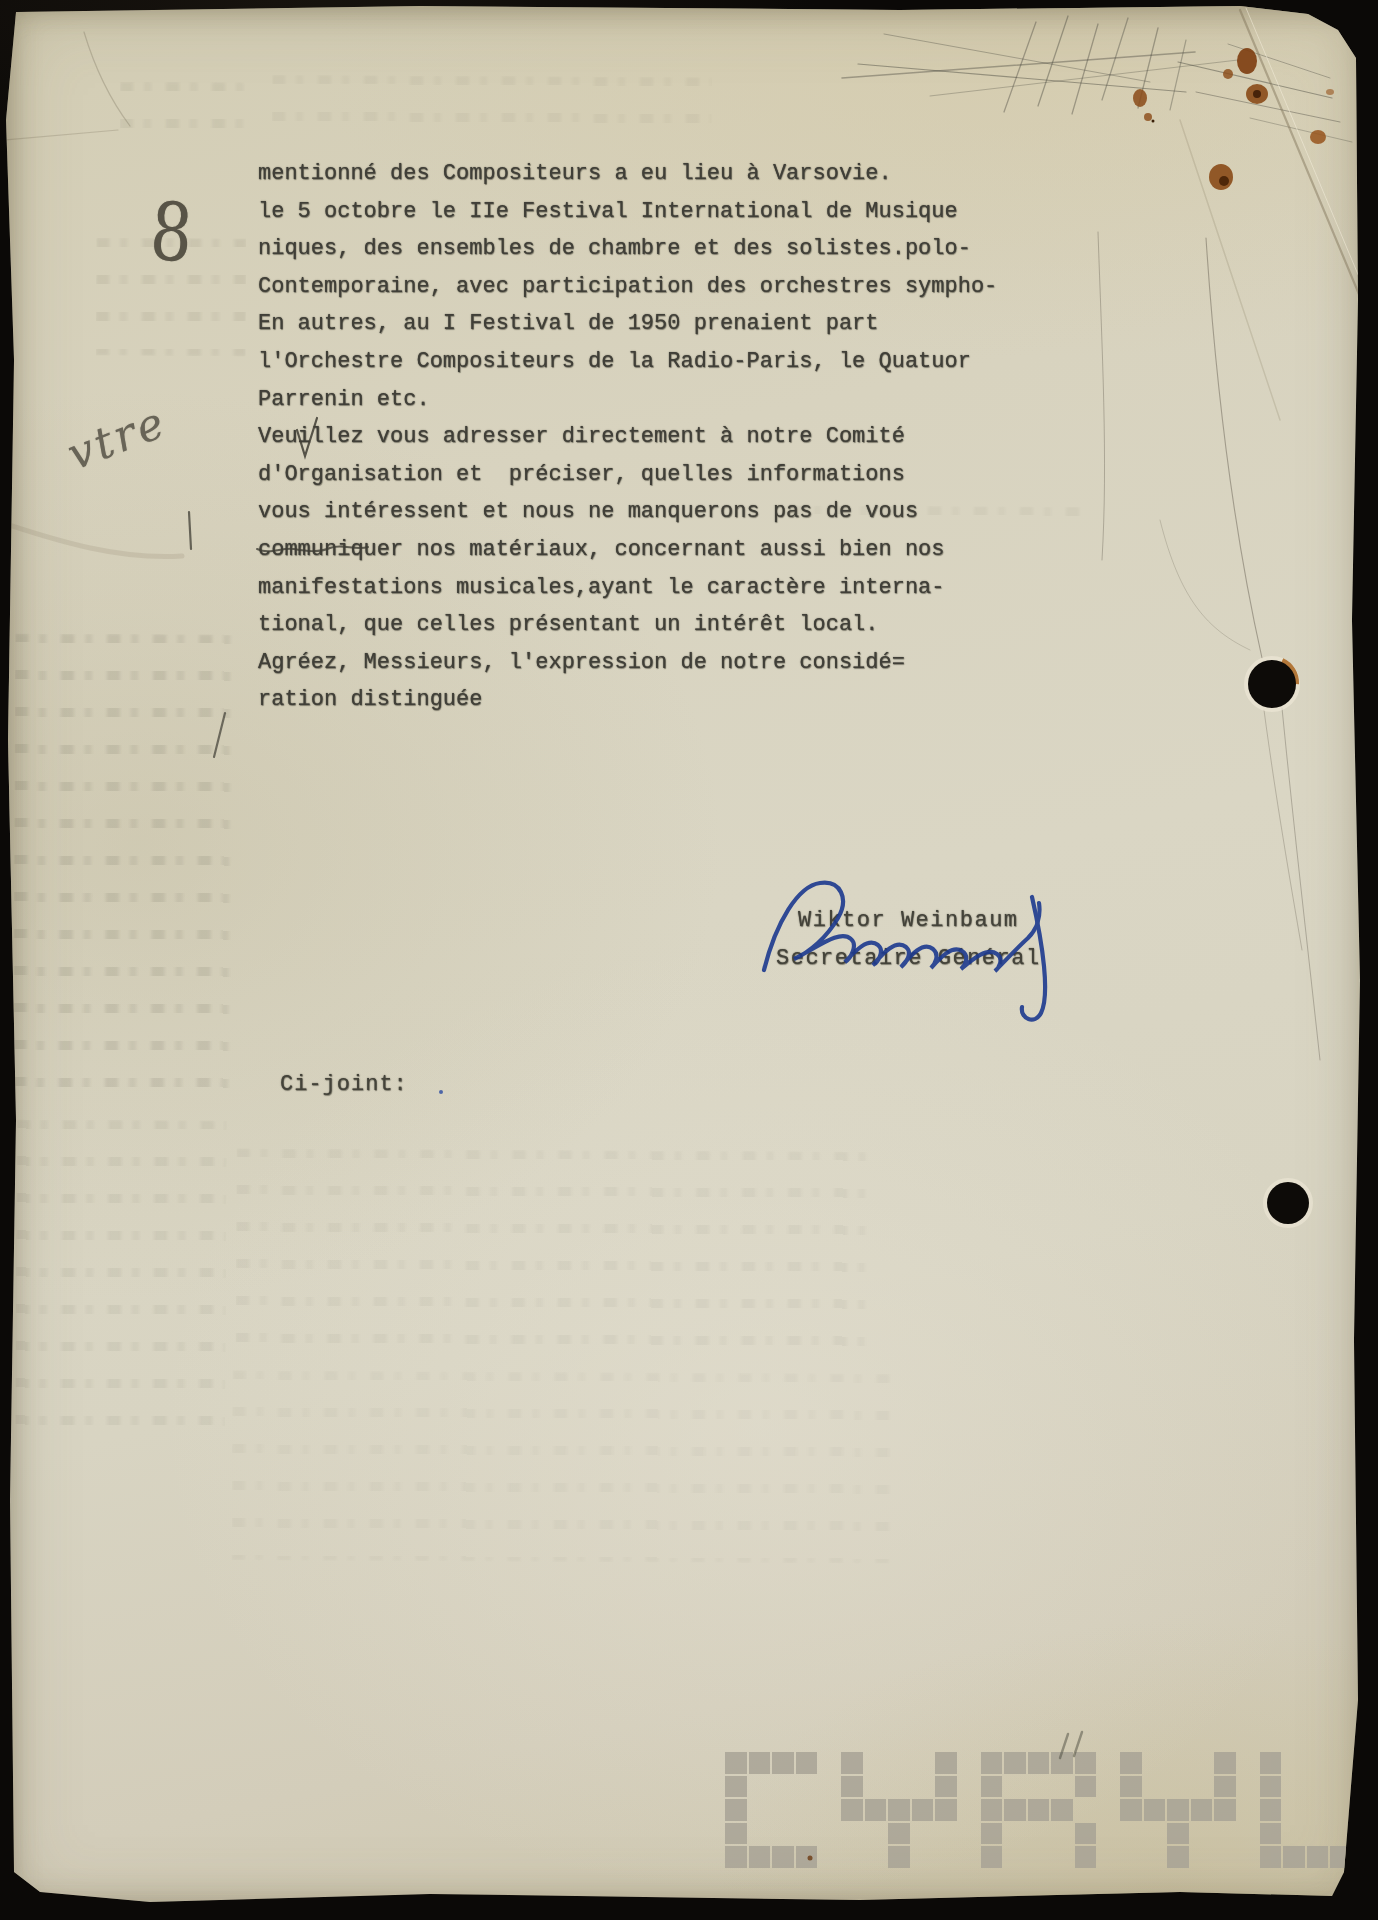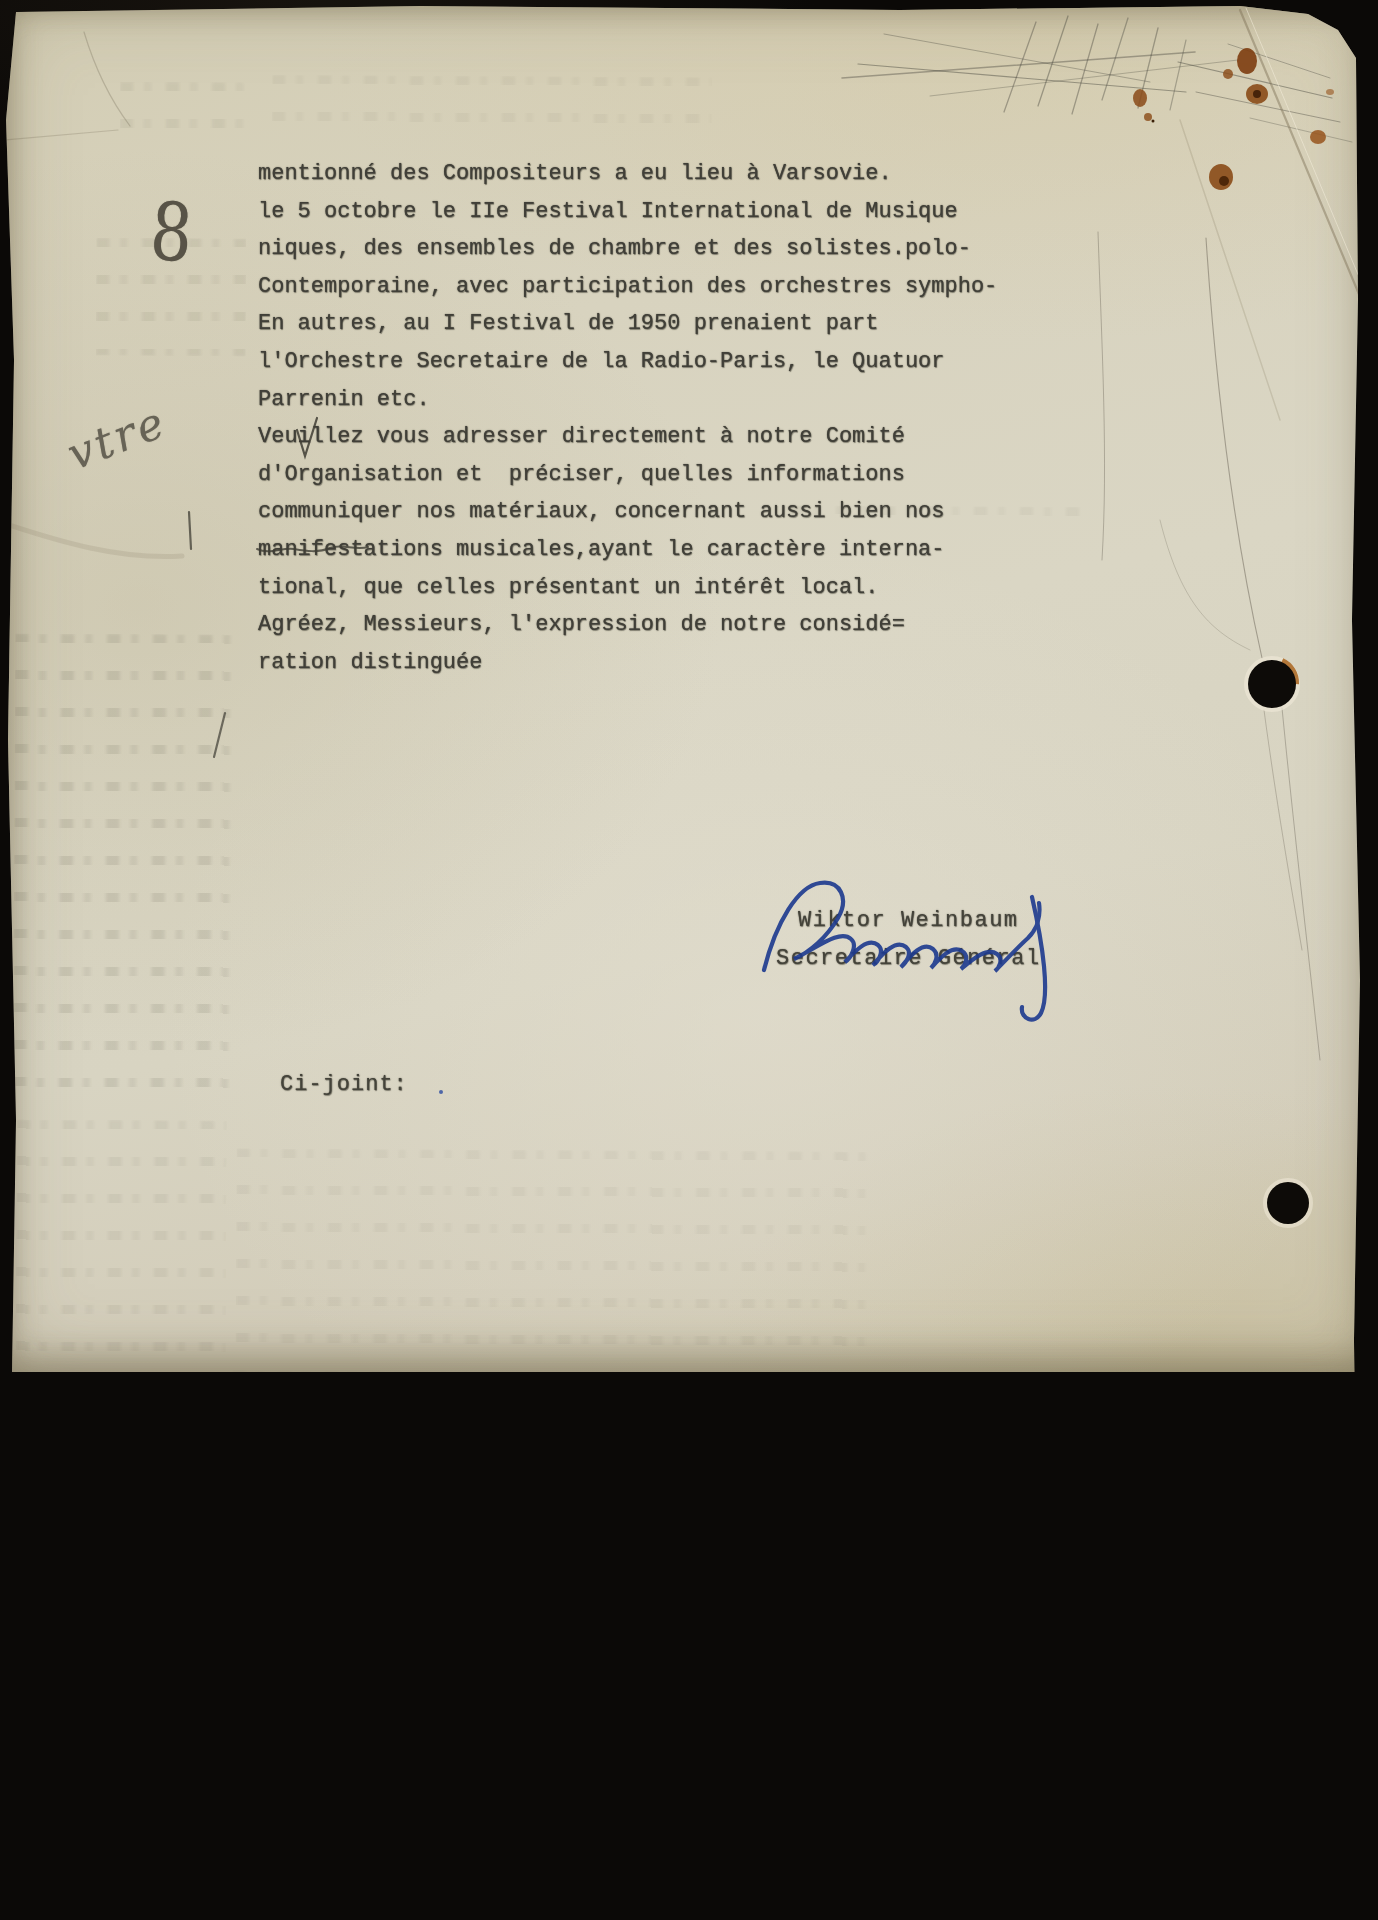--- a/index.html
+++ b/index.html
@@ -1,16 +1,16 @@
 <!DOCTYPE html>
 <html><head>
 <meta charset="utf-8">
 <style>
   html,body{margin:0;padding:0;background:#0b0907;}
-  .scan{position:relative;width:1378px;height:1372px;background:
+  .scan{position:relative;width:1378px;height:1920px;background:
     radial-gradient(900px 300px at 20% 0%, #17130e, transparent 60%),
     #0b0907;overflow:hidden;font-family:"Liberation Sans",sans-serif;}
   .paper{position:absolute;inset:0;
     clip-path:polygon(16px 12px,420px 6px,900px 10px,1240px 6px,1308px 14px,1338px 30px,1356px 58px,1358px 300px,1352px 620px,1360px 980px,1354px 1340px,1358px 1700px,1344px 1872px,1332px 1896px,1180px 1892px,860px 1900px,430px 1894px,150px 1902px,40px 1892px,14px 1872px,10px 1500px,16px 1120px,8px 740px,14px 360px,6px 120px);
     background:
       radial-gradient(1200px 500px at 75% 3%, rgba(213,202,168,.55), transparent 60%),
       radial-gradient(900px 700px at 10% 44%, rgba(189,181,150,.35), transparent 65%),
       radial-gradient(1000px 800px at 55% 74%, rgba(229,225,211,.5), transparent 60%),
       radial-gradient(700px 400px at 85% 98%, rgba(197,185,148,.4), transparent 65%),
       linear-gradient(168deg,#d3cdb4 0%,#d8d3bf 26%,#dad6c4 48%,#d8d4c2 66%,#d3cdba 84%,#cdc6ab 100%);
@@ -65,24 +65,25 @@
     <div class="ghost g-c"></div>
     <div class="ghost g-f"></div>
     <div class="ghost g-g"></div>
 
     <div class="typed">
         <div class="tline">mentionné des Compositeurs a eu lieu à Varsovie.</div>
         <div class="tline">le 5 octobre le IIe Festival International de Musique</div>
         <div class="tline">niques, des ensembles de chambre et des solistes.polo-</div>
         <div class="tline">Contemporaine, avec participation des orchestres sympho-</div>
         <div class="tline">En autres, au I Festival de 1950 prenaient part</div>
-        <div class="tline">l'Orchestre Secretaire de la Radio-Paris, le Quatuor</div>
+        <div class="tline">l'Orchestre Compositeurs de la Radio-Paris, le Quatuor</div>
         <div class="tline">Parrenin etc.</div>
         <div class="tline">Veuillez vous adresser directement à notre Comité</div>
         <div class="tline">d'Organisation et  préciser, quelles informations</div>
+        <div class="tline">vous intéressent et nous ne manquerons pas de vous</div>
         <div class="tline">communiquer nos matériaux, concernant aussi bien nos</div>
         <div class="tline">manifestations musicales,ayant le caractère interna-</div>
         <div class="tline">tional, que celles présentant un intérêt local.</div>
         <div class="tline">Agréez, Messieurs, l'expression de notre considé=</div>
         <div class="tline">ration distinguée</div>
       </div>
 
     <div class="mono sig-name">Wiktor Weinbaum</div>
     <div class="mono sig-title">Secretaire Général</div>
 

